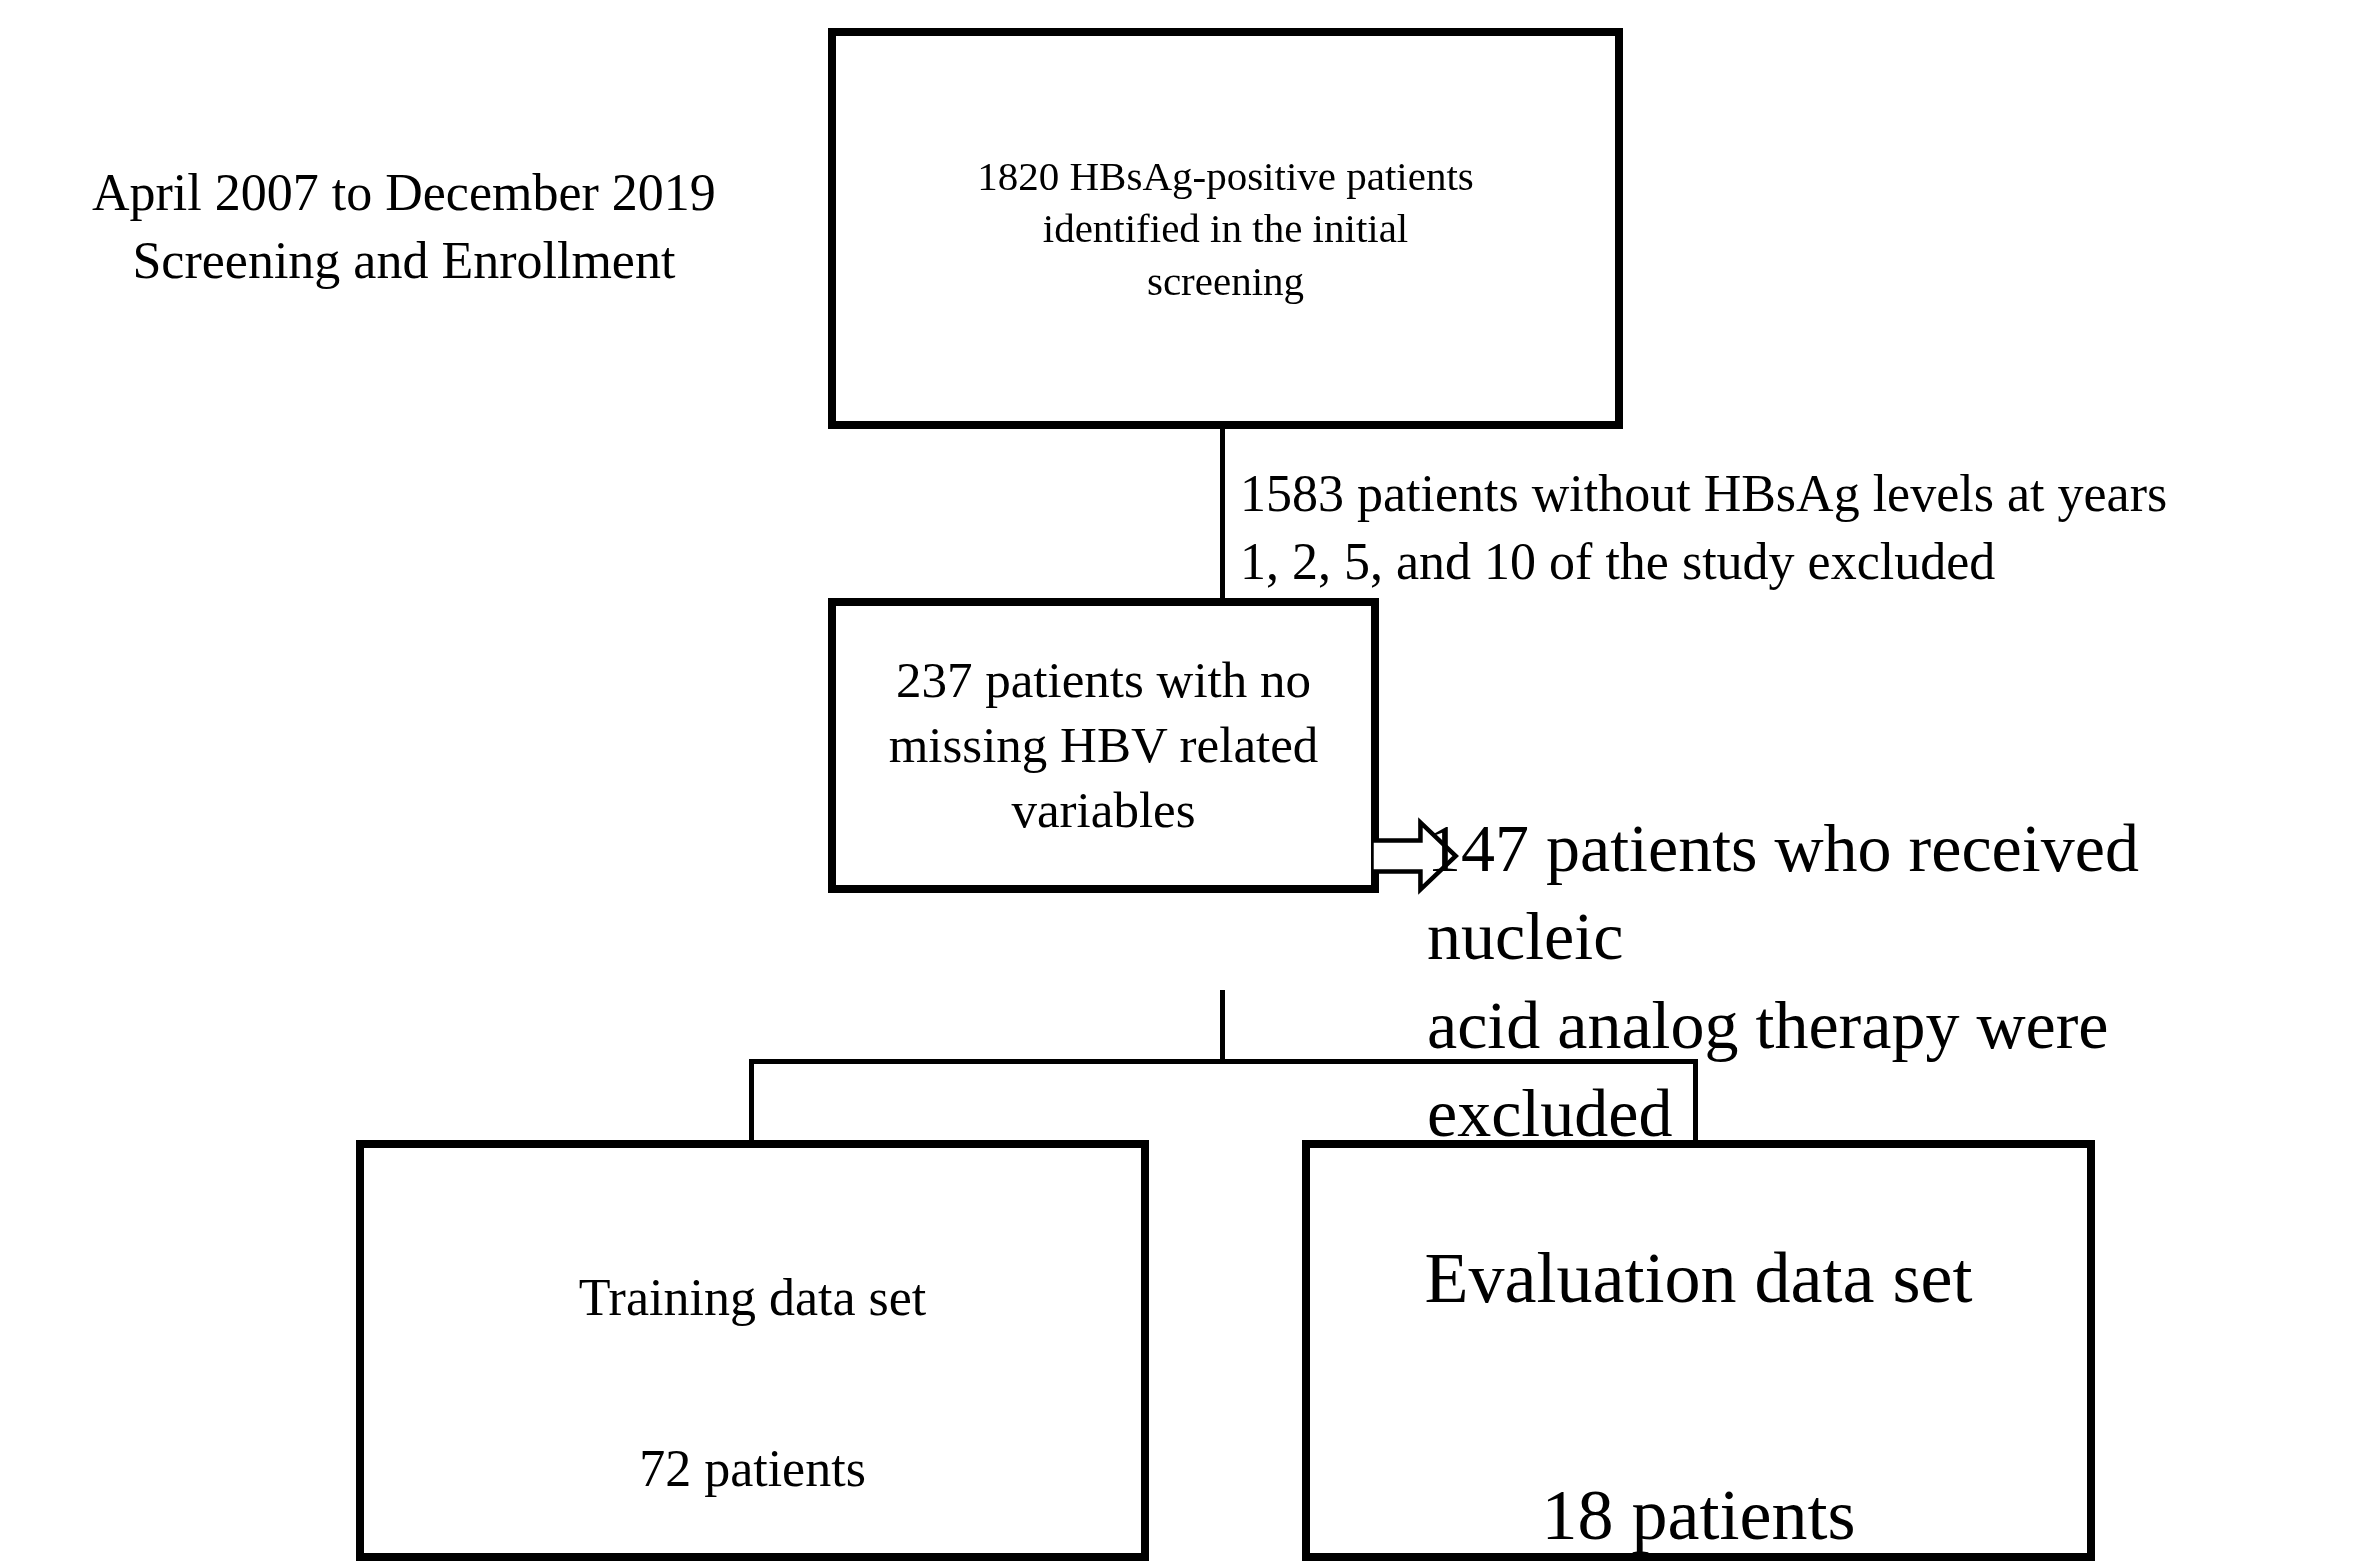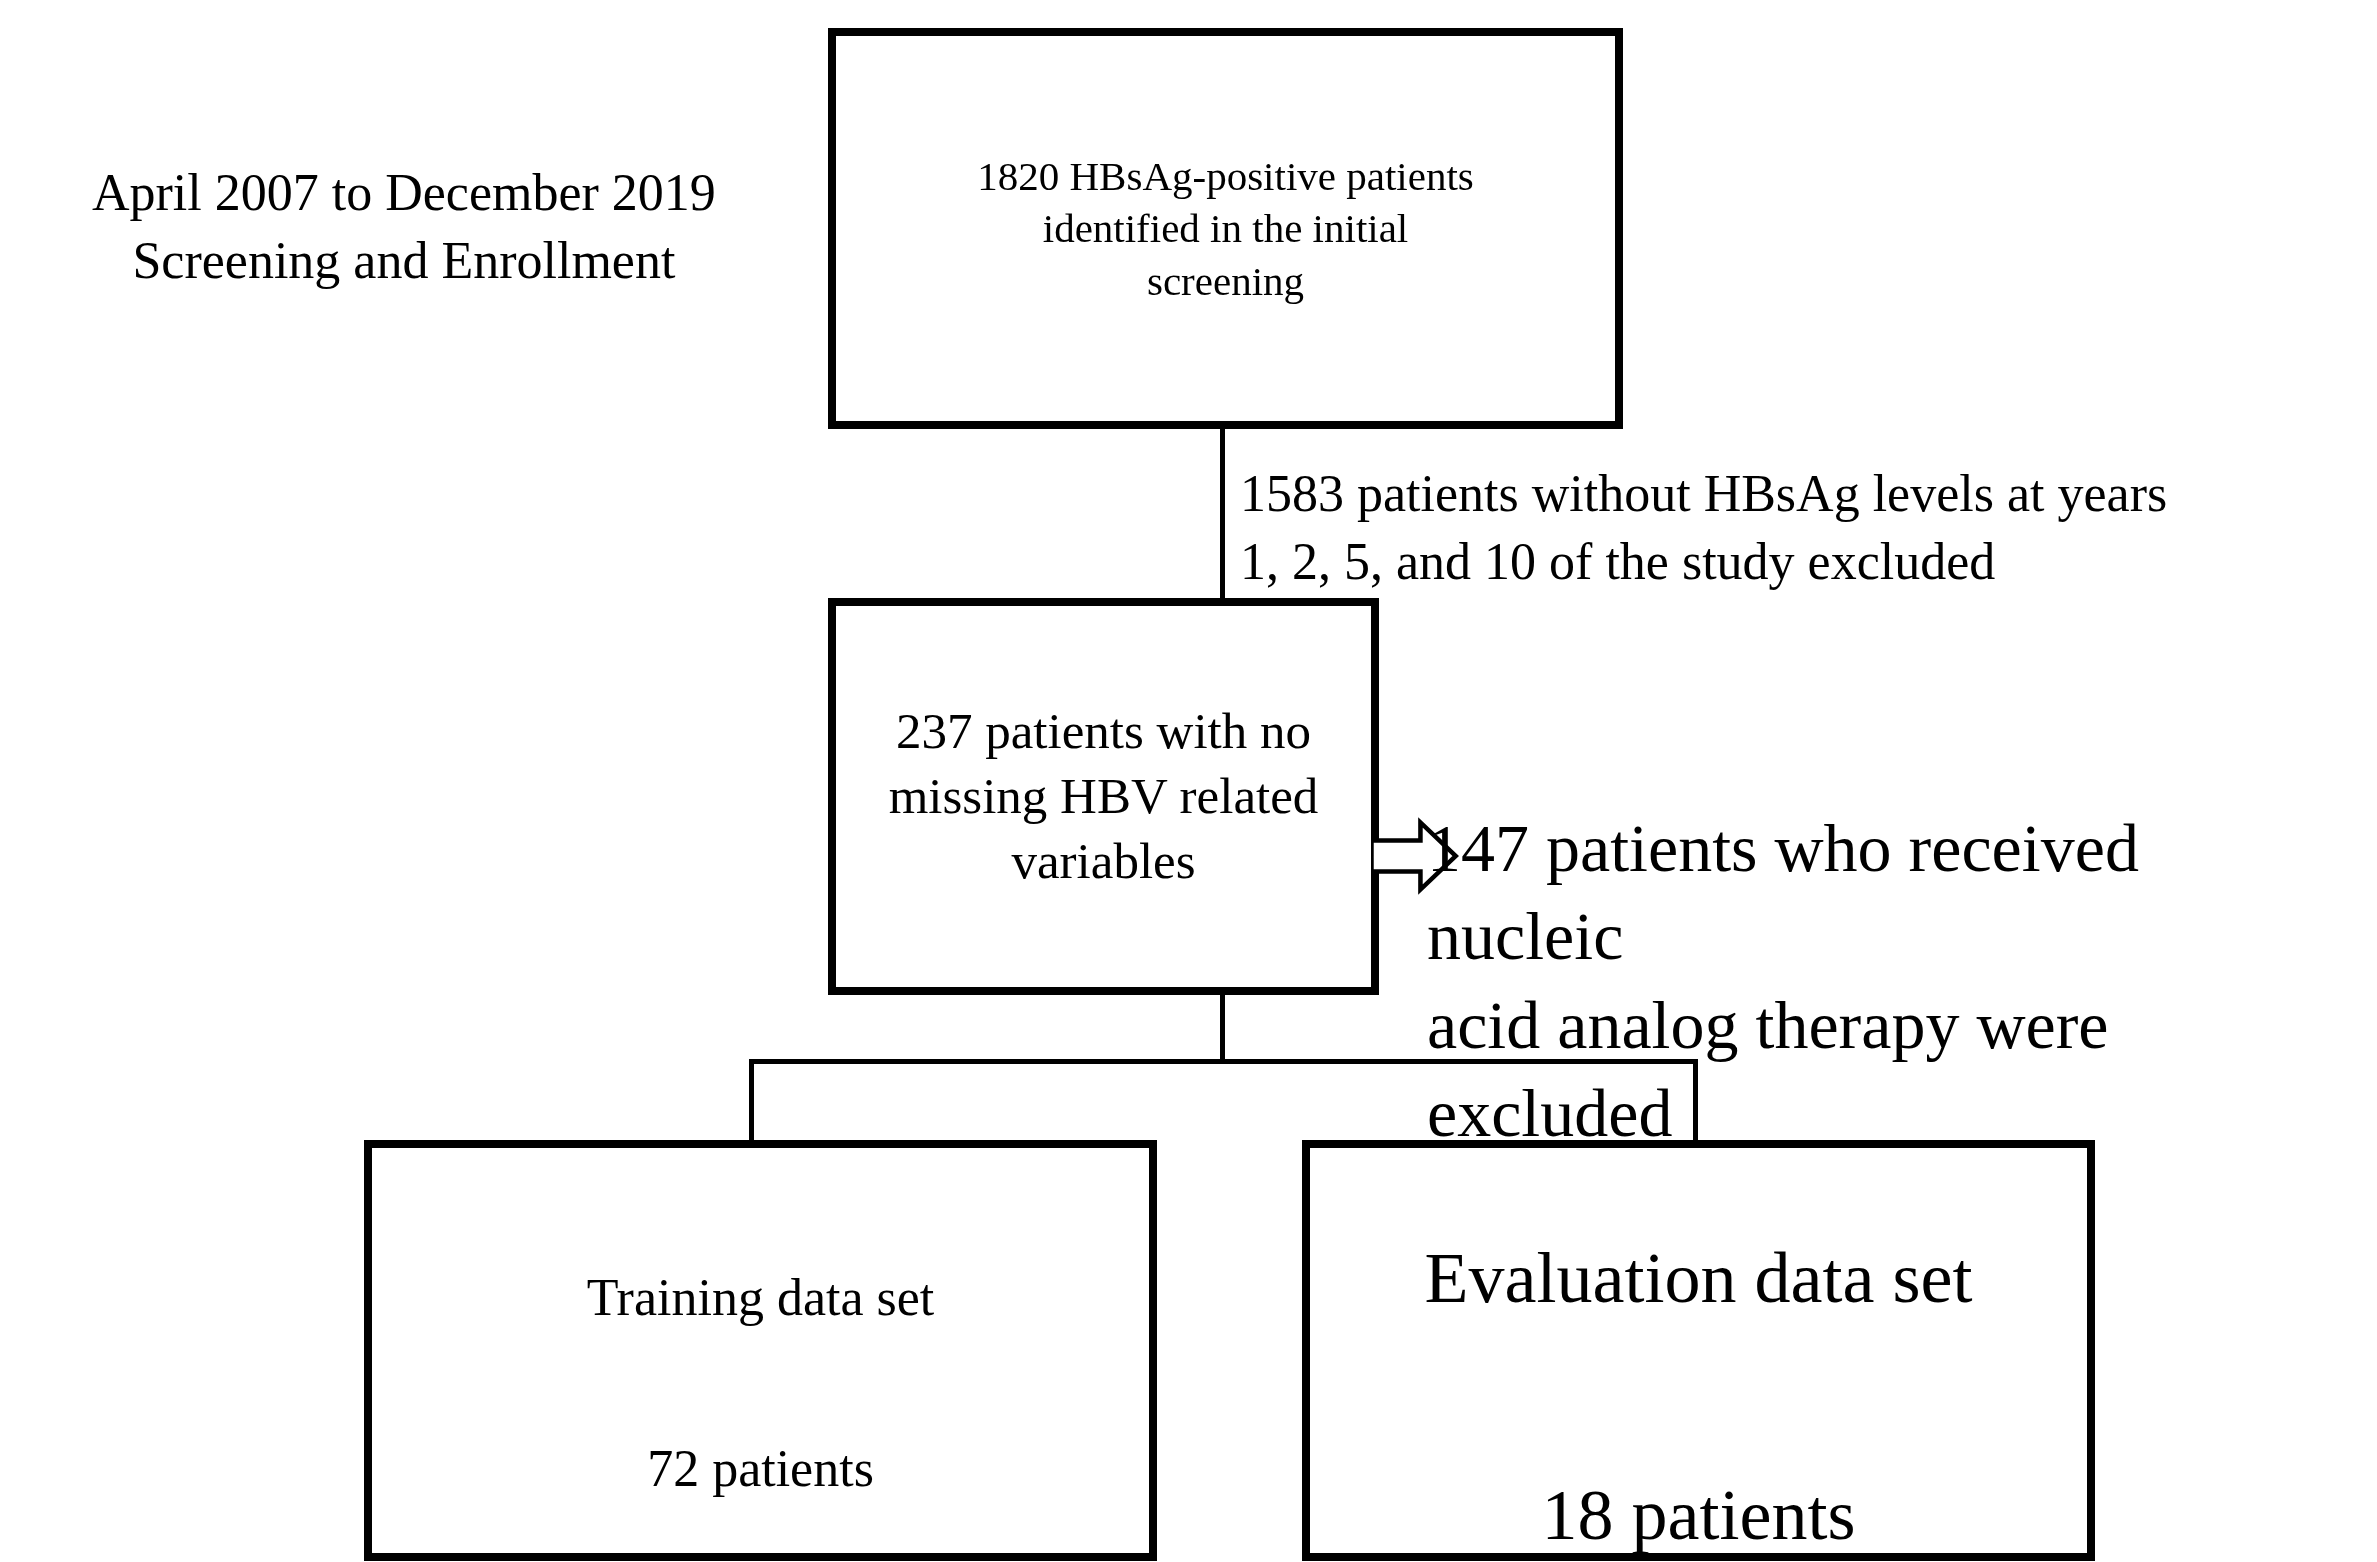--- a/index.html
+++ b/index.html
@@ -42,26 +42,26 @@
     width: 795px;
     height: 401px;
     font-size: 41px;
   }
   #box-top .box-text { padding: 0 14.6px; }
 
   #box-middle {
     left: 828px;
     top: 598px;
     width: 551px;
-    height: 397px;
+    height: 295px;
     font-size: 51px;
   }
 
   #box-training {
-    left: 364px;
+    left: 356px;
     top: 1140px;
     width: 793px;
     height: 421px;
     font-size: 52px;
   }
 
   #box-evaluation {
     left: 1302px;
     top: 1140px;
     width: 793px;

